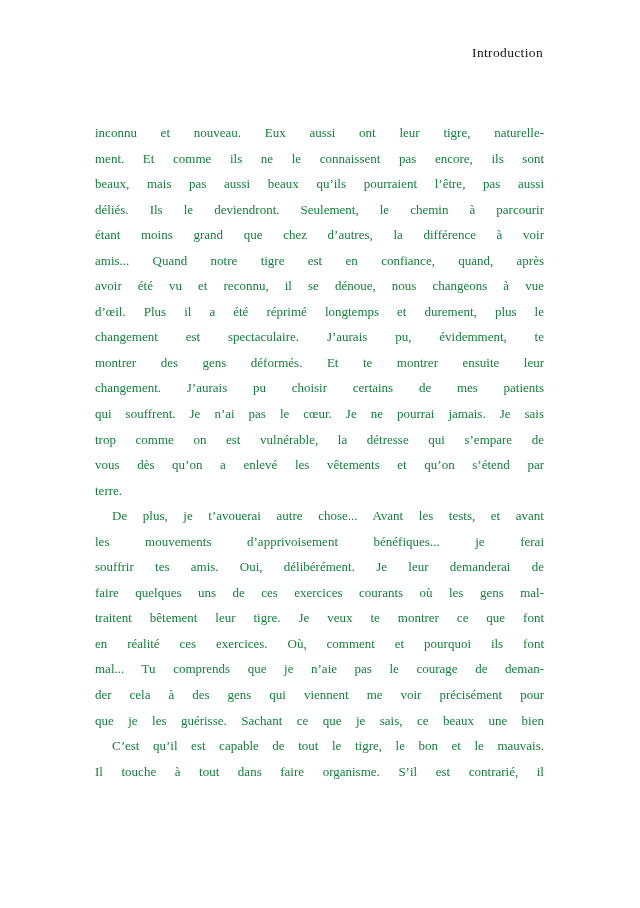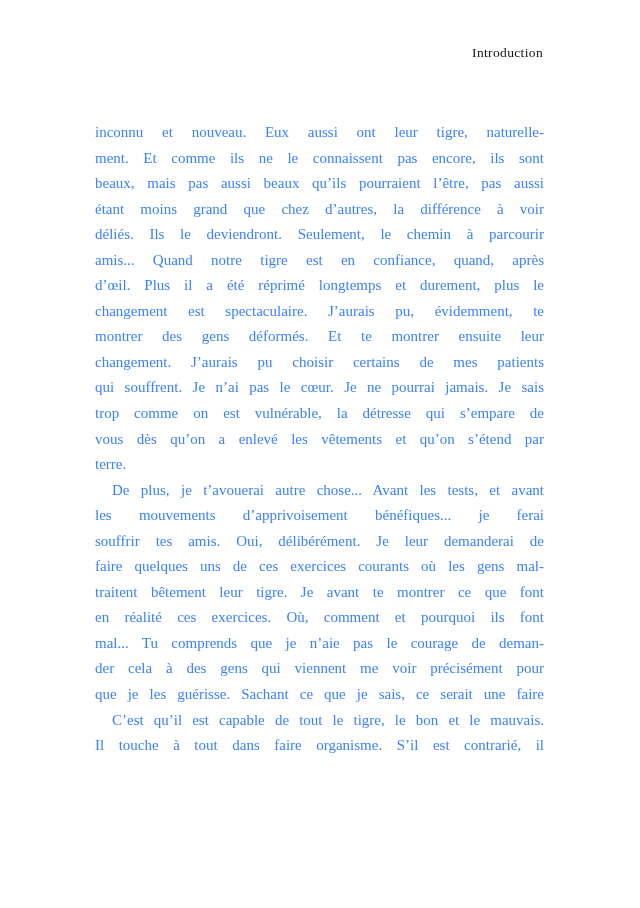--- a/index.html
+++ b/index.html
@@ -34,23 +34,23 @@
   
   .textblock {
     position: absolute;
     left: 95px;
     top: 120px;
     width: 449px;
   }
 
   .line {
     display: block;
-    font-size: 15px;
+    font-size: 13px;
     line-height: 25.55px;
-    color: #3b82f6;
+    color: #15803d;
     white-space: pre;
     letter-spacing: 0;
   }
 
   
   .line.just {
     text-align: justify;
     text-align-last: justify;
   }
   
@@ -83,42 +83,43 @@
 
 <div class="page">
 
   <div class="running-head">Introduction</div>
 
   <div class="textblock">
       <div class="para">
         <span class="line just">inconnu et nouveau. Eux aussi ont leur tigre, naturelle-</span>
         <span class="line just">ment. Et comme ils ne le connaissent pas encore, ils sont</span>
         <span class="line just">beaux, mais pas aussi beaux qu’ils pourraient l’être, pas aussi</span>
+        <span class="line just">déliés. Ils le deviendront. Seulement, le chemin à parcourir</span>
         <span class="line just">étant moins grand que chez d’autres, la différence à voir</span>
-        <span class="line just">déliés. Ils le deviendront. Seulement, le chemin à parcourir</span>
         <span class="line just loose">amis... Quand notre tigre est en confiance, quand, après</span>
+        <span class="line just">avoir été vu et reconnu, il se dénoue, nous changeons à vue</span>
         <span class="line just">d’œil. Plus il a été réprimé longtemps et durement, plus le</span>
         <span class="line just">changement est spectaculaire. J’aurais pu, évidemment, te</span>
         <span class="line just loose">montrer des gens déformés. Et te montrer ensuite leur</span>
         <span class="line just">changement. J’aurais pu choisir certains de mes patients</span>
         <span class="line just">qui souffrent. Je n’ai pas le cœur. Je ne pourrai jamais. Je sais</span>
         <span class="line just">trop comme on est vulnérable, la détresse qui s’empare de</span>
         <span class="line just">vous dès qu’on a enlevé les vêtements et qu’on s’étend par</span>
         <span class="line last">terre.</span>
       </div>
       <div class="para">
         <span class="line just indent">De plus, je t’avouerai autre chose... Avant les tests, et avant</span>
         <span class="line just loose">les mouvements d’apprivoisement bénéfiques... je ferai</span>
         <span class="line just">souffrir tes amis. Oui, délibérément. Je leur demanderai de</span>
         <span class="line just">faire quelques uns de ces exercices courants où les gens mal-</span>
-        <span class="line just">traitent bêtement leur tigre. Je avant te montrer ce que font</span>
+        <span class="line just">traitent bêtement leur tigre. Je veux te montrer ce que font</span>
         <span class="line just">en réalité ces exercices. Où, comment et pourquoi ils font</span>
         <span class="line just">mal... Tu comprends que je n’aie pas le courage de deman-</span>
         <span class="line just">der cela à des gens qui viennent me voir précisément pour</span>
-        <span class="line just">que je les guérisse. Sachant ce que je sais, ce serait une faire</span>
+        <span class="line just">que je les guérisse. Sachant ce que je sais, ce beaux une bien</span>
       </div>
       <div class="para">
         <span class="line just indent">C’est qu’il est capable de tout le tigre, le bon et le mauvais.</span>
         <span class="line just">Il touche à tout dans faire organisme. S’il est contrarié, il</span>
       </div>
     </div>
 
   <div class="folio">15</div>
 
 </div>

